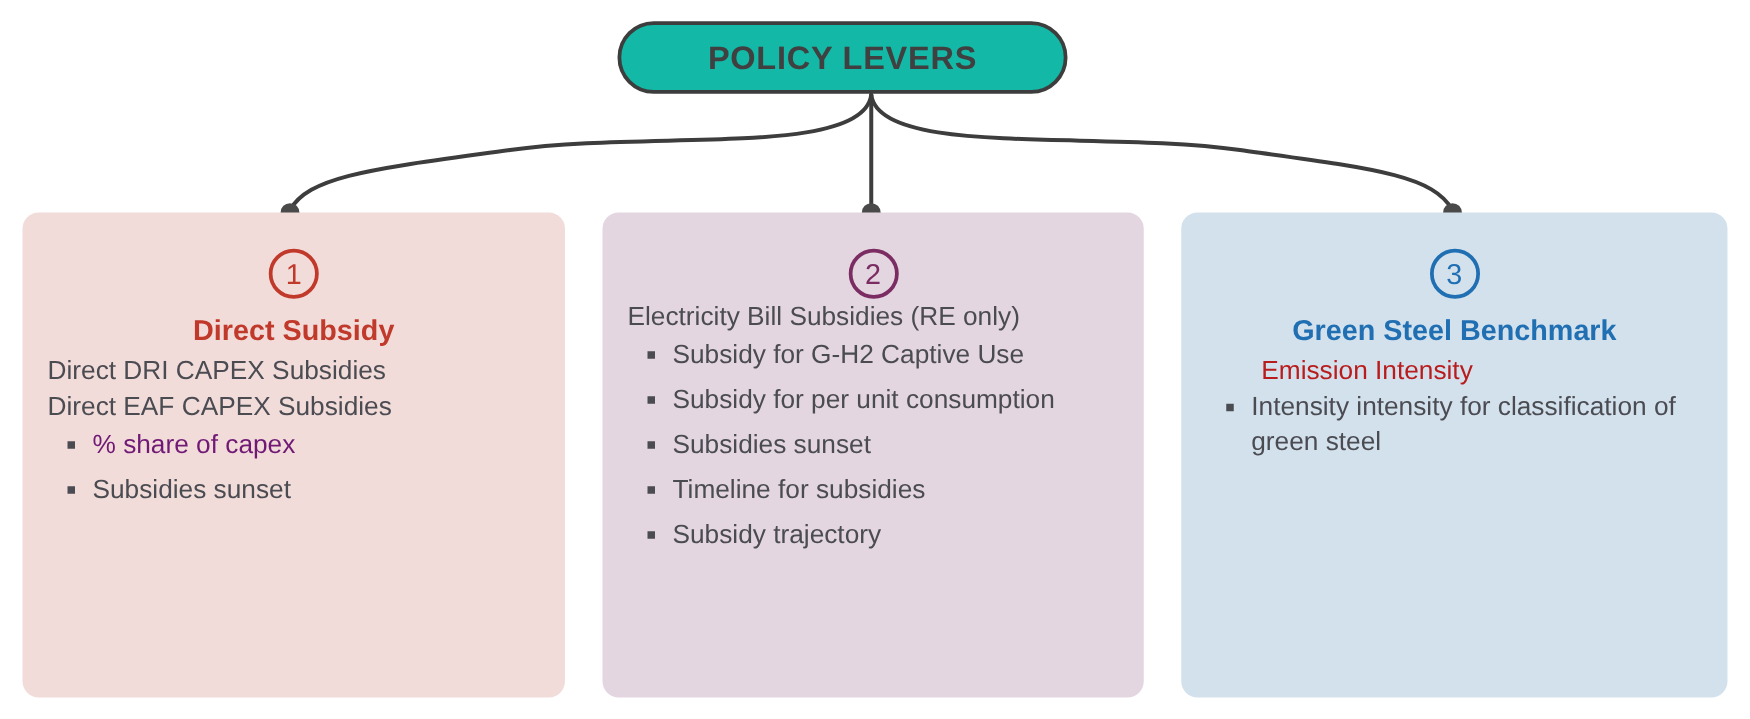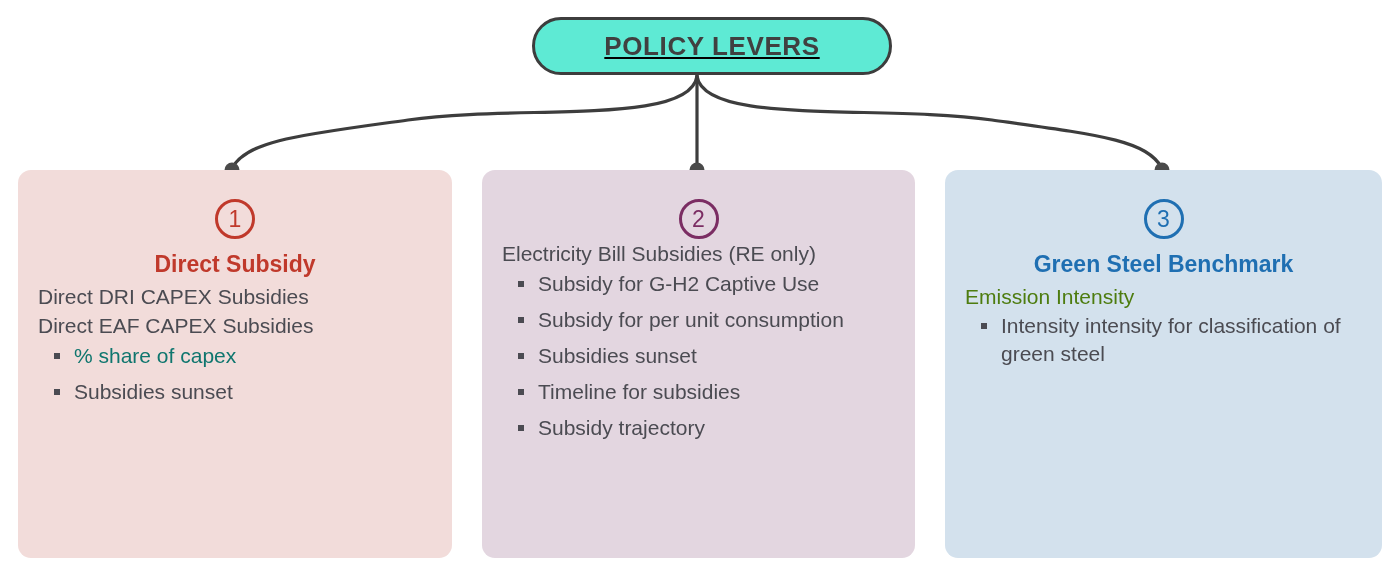--- a/index.html
+++ b/index.html
@@ -25,33 +25,32 @@
     left: 0;
     top: 0;
     width: 1400px;
     height: 575px;
     pointer-events: none;
   }
 
   
   #title-pill {
     position: absolute;
-    left: 532px;
+    left: 494px;
     top: 17px;
     width: 360px;
     height: 58px;
     box-sizing: border-box;
-    background: #5eead4;
+    background: #14b8a6;
     border: 3px solid #3d3d3d;
     border-radius: 30px;
     display: flex;
     align-items: center;
     justify-content: center;
     z-index: 3;
-    text-decoration: underline;
   }
   #title-pill .pill-text {
     font-size: 26px;
     font-weight: bold;
     letter-spacing: 0.6px;
     color: #404040;
     white-space: nowrap;
   }
 
   
@@ -144,21 +143,21 @@
   </div>
 
   <div class="card" id="card-1" style="background: rgb(242, 220, 218);">
     <div class="num-badge" style="border-color: rgb(192, 57, 43); color: rgb(192, 57, 43);">
       <span>1</span>
     </div>
     <div class="card-heading" style="color: rgb(192, 57, 43);">Direct Subsidy</div>
     <p class="lead-line" style="color: rgb(75, 75, 82);">Direct DRI CAPEX Subsidies</p>
     <p class="lead-line" style="color: rgb(75, 75, 82);">Direct EAF CAPEX Subsidies</p>
     <ul class="bullets">
-      <li style="color: #0f766e;">% share of capex</li>
+      <li style="color: #701a75;">% share of capex</li>
       <li style="color: rgb(75, 75, 82);">Subsidies sunset</li>
     </ul>
   </div>
 
   <div class="card" id="card-2" style="background: rgb(227, 214, 224);">
     <div class="num-badge" style="border-color: rgb(123, 45, 99); color: rgb(123, 45, 99);">
       <span>2</span>
     </div>
     <p class="lead-line" style="color: rgb(75, 75, 82);">Electricity Bill Subsidies (RE only)</p>
     <ul class="bullets">
@@ -168,19 +167,19 @@
       <li style="color: rgb(75, 75, 82);">Timeline for subsidies</li>
       <li style="color: rgb(75, 75, 82);">Subsidy trajectory</li>
     </ul>
   </div>
 
   <div class="card" id="card-3" style="background: rgb(211, 225, 237);">
     <div class="num-badge" style="border-color: rgb(31, 111, 178); color: rgb(31, 111, 178);">
       <span>3</span>
     </div>
     <div class="card-heading" style="color: rgb(31, 111, 178);">Green Steel Benchmark</div>
-    <p class="lead-line" style="color: #4d7c0f;">Emission Intensity</p>
+    <p class="lead-line" style="color: #b91c1c; margin-left: 44px;">Emission Intensity</p>
     <ul class="bullets">
       <li style="color: rgb(75, 75, 82);">Intensity intensity for classification of green steel</li>
     </ul>
   </div>
 
 </div>
 
 </body></html>

